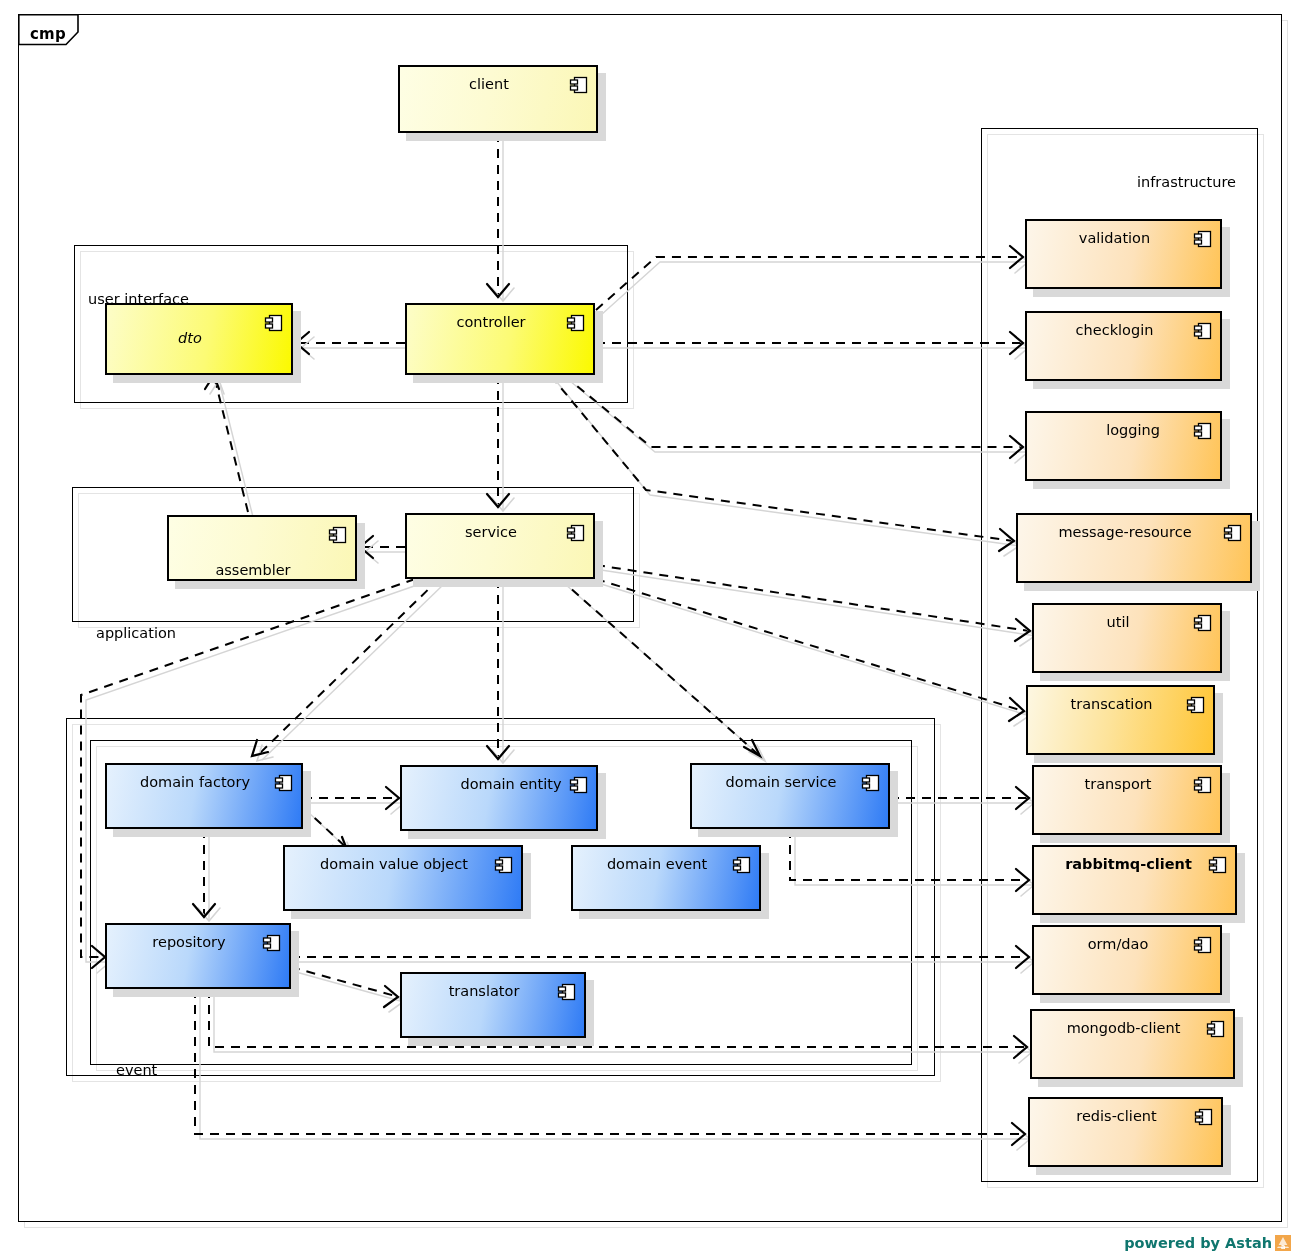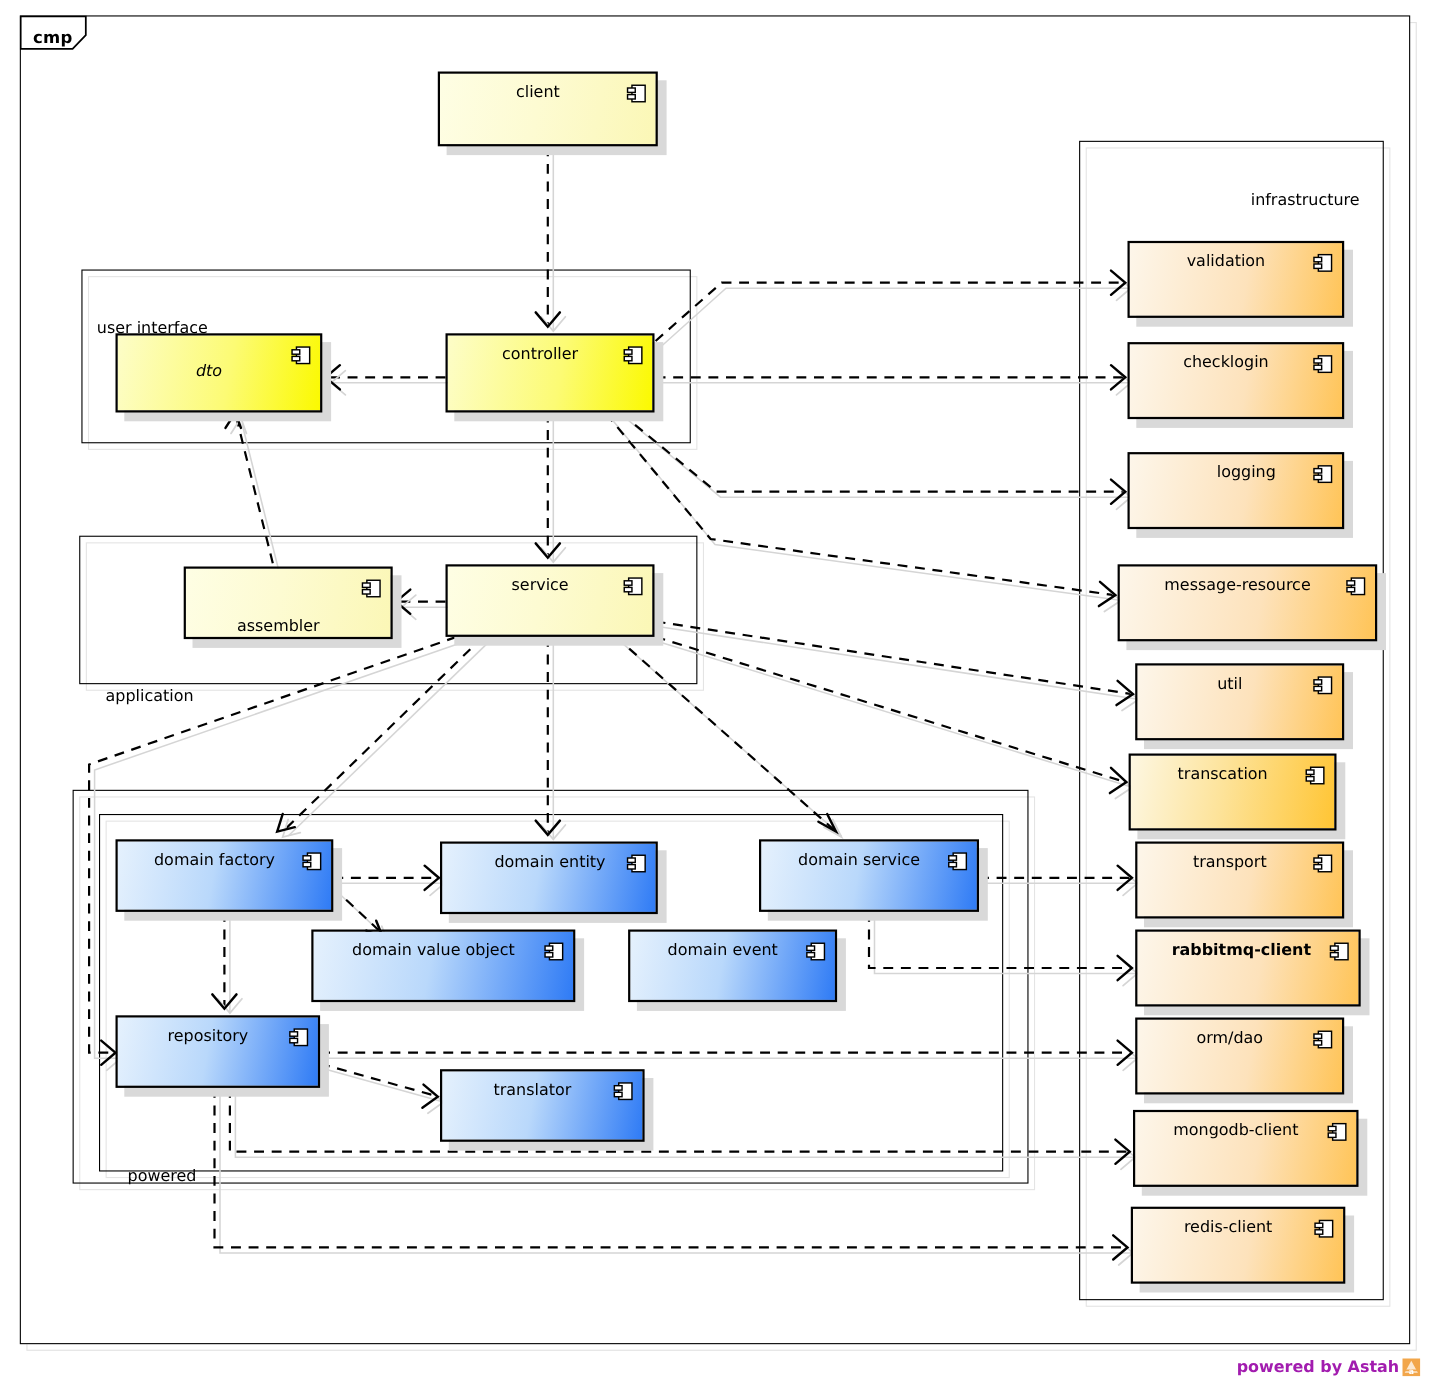--- a/index.html
+++ b/index.html
@@ -53,21 +53,21 @@
   
   #links{position:absolute;left:0;top:0;width:1300px;height:1258px;z-index:4;pointer-events:none;}
   #links .dep{fill:none;stroke:#000;stroke-width:2;stroke-dasharray:9 7;}
   #links .dep-sh{fill:none;stroke:#d5d5d5;stroke-width:1.4;}
   #links .head{fill:none;stroke:#000;stroke-width:2.2;stroke-linecap:round;}
   #links .head-sh{fill:none;stroke:#d5d5d5;stroke-width:1.6;stroke-linecap:round;}
 
   
   .watermark{
     position:absolute;right:8px;bottom:6px;display:flex;align-items:center;
-    font-size:14.5px;font-weight:bold;color:#a21caf;z-index:20;
+    font-size:14.5px;font-weight:bold;color:#0f766e;z-index:20;
   }
   .astah-mark{display:inline-block;margin-left:2px;width:18px;height:18px;position:relative;}
 </style>
 </head>
 <body>
 
 <div id="stage">
 
   <div class="frame-outer-shadow"></div>
   <div class="frame-outer"></div>
@@ -83,21 +83,21 @@
       <div class="pkg-shadow" style="left: 80px; top: 251px; width: 554px; height: 158px;"></div>
       <div class="pkg" style="left: 74px; top: 245px; width: 554px; height: 158px;"></div>
       <div class="pkg-label" style="left: 88px; top: 263px;">user interface</div>
       <div class="pkg-shadow" style="left: 78px; top: 493px; width: 562px; height: 135px;"></div>
       <div class="pkg" style="left: 72px; top: 487px; width: 562px; height: 135px;"></div>
       <div class="pkg-label" style="left: 96px; top: 597px;">application</div>
       <div class="pkg-shadow" style="left: 72px; top: 724px; width: 869px; height: 358px;"></div>
       <div class="pkg" style="left: 66px; top: 718px; width: 869px; height: 358px;"></div>
       <div class="pkg-shadow" style="left: 96px; top: 746px; width: 822px; height: 325px;"></div>
       <div class="pkg" style="left: 90px; top: 740px; width: 822px; height: 325px;"></div>
-      <div class="pkg-label" style="left: 116px; top: 1034px;">powered</div>
+      <div class="pkg-label" style="left: 116px; top: 1034px;">event</div>
       <div class="pkg-shadow" style="left: 987px; top: 134px; width: 277px; height: 1054px;"></div>
       <div class="pkg" style="left: 981px; top: 128px; width: 277px; height: 1054px;"></div>
       <div class="pkg-label" style="left: 981px; width: 255px; text-align: right; top: 146px;">infrastructure</div>
     </div>
   <div id="comp-layer">
       <div class="comp-shadow" style="left: 406px; top: 73px; width: 200px; height: 68px;"></div>
       <div class="comp yellow-pale" style="left: 398px; top: 65px; width: 200px; height: 68px;"></div>
       <div class="comp-name" style="left: 398px; top: 76px; width: 200px; position: absolute;">client</div>
       <div class="comp-icon" style="left: 569px; top: 75px;"><svg width="20" height="20" viewBox="0 0 20 20">
           <rect x="5.5" y="2.5" width="12" height="15" fill="#ffffff" stroke="#000" stroke-width="1.3"></rect>
@@ -139,21 +139,21 @@
       <div class="comp-shadow" style="left: 113px; top: 771px; width: 198px; height: 66px;"></div>
       <div class="comp blue" style="left: 105px; top: 763px; width: 198px; height: 66px;"></div>
       <div class="comp-name" style="left: 105px; top: 774px; width: 198px; position: absolute;">domain factory</div>
       <div class="comp-icon" style="left: 274px; top: 773px;"><svg width="20" height="20" viewBox="0 0 20 20">
           <rect x="5.5" y="2.5" width="12" height="15" fill="#ffffff" stroke="#000" stroke-width="1.3"></rect>
           <rect x="1.5" y="5" width="7" height="4" fill="#ffffff" stroke="#000" stroke-width="1.3"></rect>
           <rect x="1.5" y="11" width="7" height="4" fill="#ffffff" stroke="#000" stroke-width="1.3"></rect>
         </svg></div>
       <div class="comp-shadow" style="left: 408px; top: 773px; width: 198px; height: 66px;"></div>
       <div class="comp blue" style="left: 400px; top: 765px; width: 198px; height: 66px;"></div>
-      <div class="comp-name" style="left: 400px; top: 776px; width: 218px; position: absolute;">domain entity</div>
+      <div class="comp-name" style="left: 411px; top: 776px; width: 218px; position: absolute;">domain entity</div>
       <div class="comp-icon" style="left: 569px; top: 775px;"><svg width="20" height="20" viewBox="0 0 20 20">
           <rect x="5.5" y="2.5" width="12" height="15" fill="#ffffff" stroke="#000" stroke-width="1.3"></rect>
           <rect x="1.5" y="5" width="7" height="4" fill="#ffffff" stroke="#000" stroke-width="1.3"></rect>
           <rect x="1.5" y="11" width="7" height="4" fill="#ffffff" stroke="#000" stroke-width="1.3"></rect>
         </svg></div>
       <div class="comp-shadow" style="left: 698px; top: 771px; width: 200px; height: 66px;"></div>
       <div class="comp blue" style="left: 690px; top: 763px; width: 200px; height: 66px;"></div>
       <div class="comp-name" style="left: 690px; top: 774px; width: 200px; position: absolute;">domain service</div>
       <div class="comp-icon" style="left: 861px; top: 773px;"><svg width="20" height="20" viewBox="0 0 20 20">
           <rect x="5.5" y="2.5" width="12" height="15" fill="#ffffff" stroke="#000" stroke-width="1.3"></rect>

